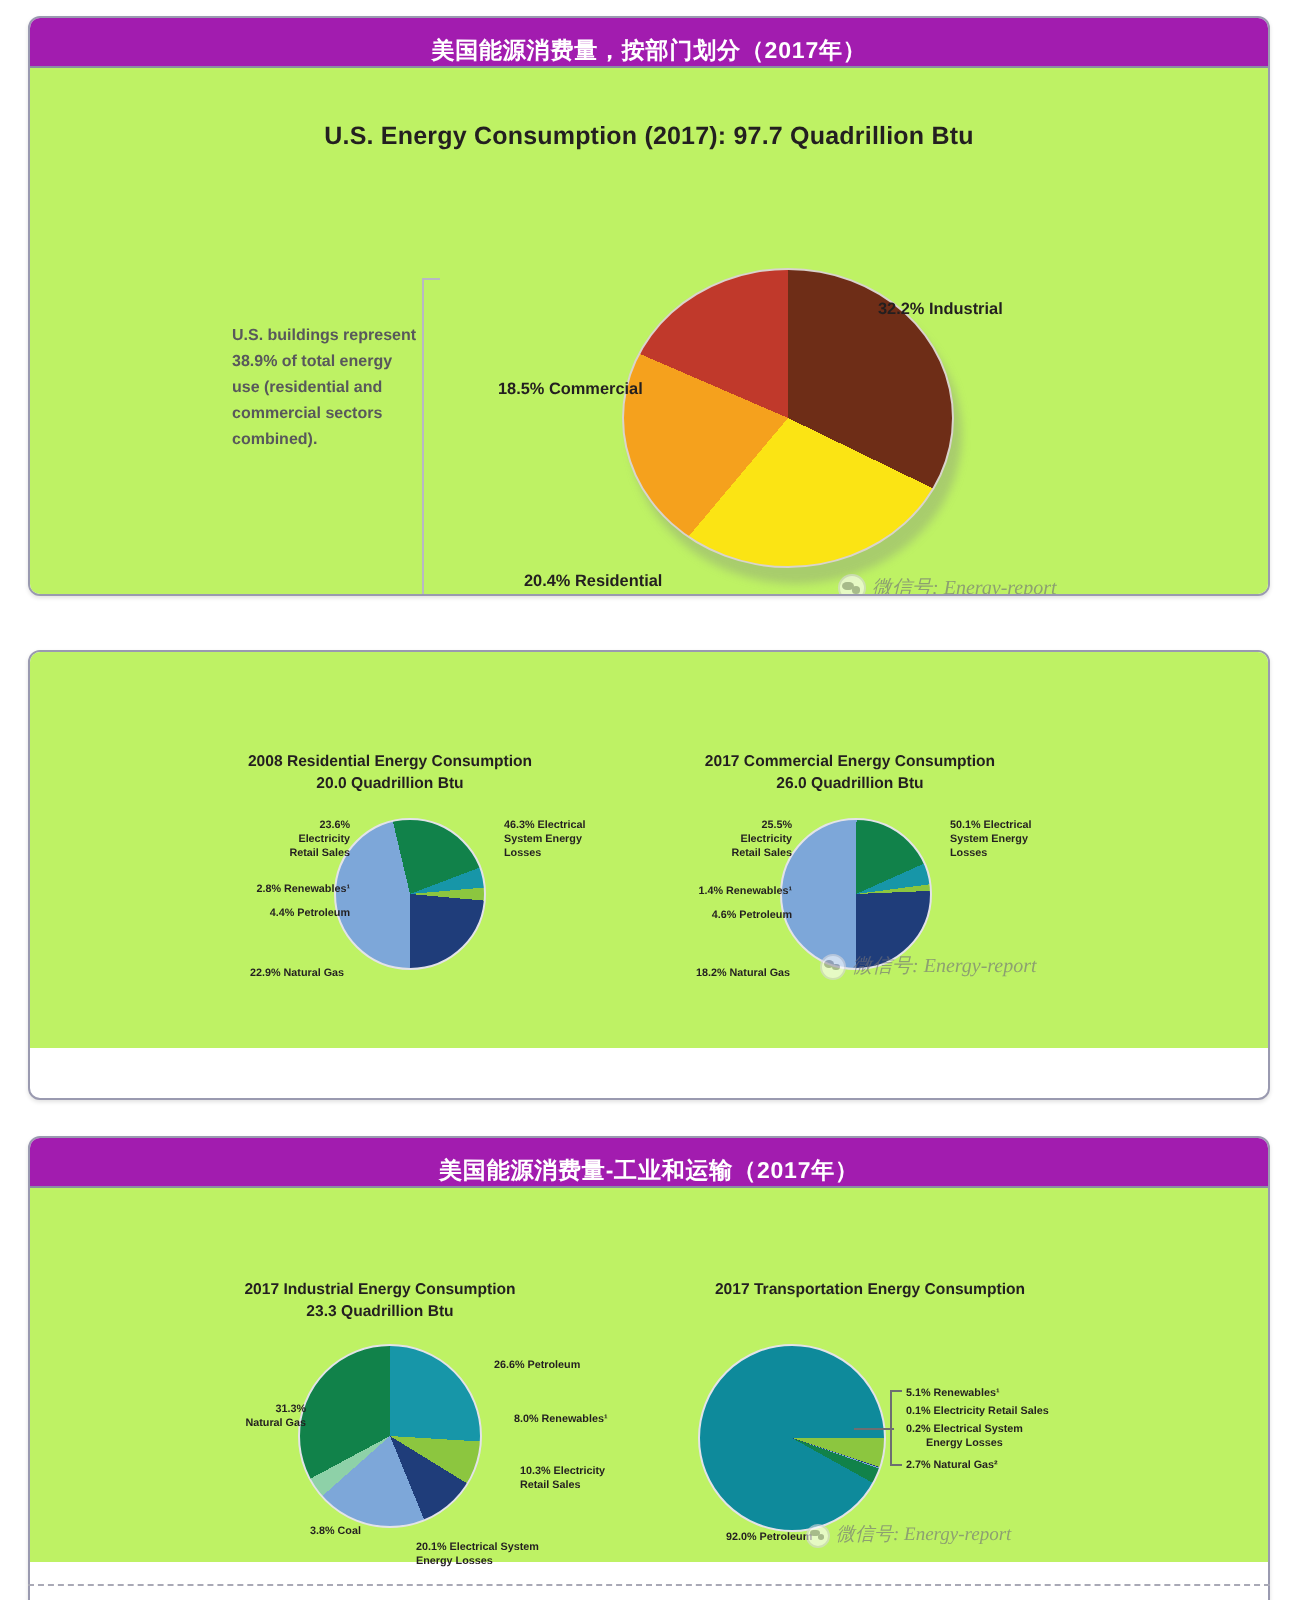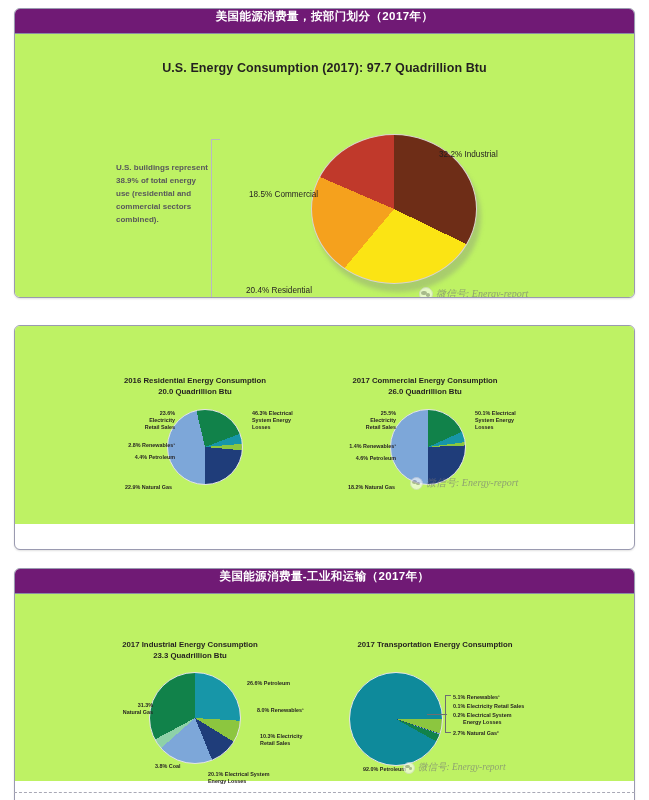--- a/index.html
+++ b/index.html
@@ -16,23 +16,23 @@
     position: absolute;
     left: 14px; right: 14px;
     background: #ffffff;
     border: 1px solid #9a9ab0;
     border-radius: 6px;
     overflow: hidden;
     box-shadow: 0 1px 2px rgba(0,0,0,0.12);
   }
   .card-header {
     height: 25px;
-    background: #701a75;
+    background: #a21caf;
     display: flex;
-    align-items: flex-start;
+    align-items: flex-end;
     justify-content: center;
     border-bottom: 1px solid #8b8ba3;
   }
   .card-header span {
     color: #ffffff;
     font-size: 11.5px;
     font-weight: bold;
     letter-spacing: .4px;
     white-space: nowrap;
   }
@@ -77,21 +77,21 @@
   }
   .pie-shadow {
     position:absolute;
     border-radius:50%;
     background: rgba(120,120,130,0.30);
     filter: blur(2px);
   }
   .pie-label {
     position: absolute;
     font-size: 8.2px;
-    font-weight: normal;
+    font-weight: bold;
     color: #231f20;
     white-space: nowrap;
   }
 
   
   #card-resicom { top: 325px; height: 225px; }
   #card-resicom .card-body { height: 198px; }
   #card-indtran { top: 568px; height: 252px; }
   #card-indtran .card-body { height: 187px; }
 
@@ -183,35 +183,35 @@
              background: conic-gradient(from 0deg,
                 #6e2d17 0deg 115.9deg,
                 #fbe414 115.9deg 220.0deg,
                 #f5a11d 220.0deg 293.4deg,
                 #c0392b 293.4deg 360deg);
              border:1px solid #d9d4cd;"></div>
       </div>
 
       <div class="pie-label" style="left:424px; top:116px;">32.2% Industrial</div>
       <div class="pie-label" style="left:234px; top:156px;">18.5% Commercial</div>
-      <div class="pie-label" style="left:231px; top:252px;">20.4% Residential</div>
+      <div class="pie-label" style="left:247px; top:252px;">20.4% Residential</div>
 
       <div class="watermark" style="left:404px; top:253px;">
         <span class="wm-icon" style="width:14px;height:14px;"></span>
         <span class="wm-text" style="font-size:10px;">微信号: Energy-report</span>
       </div>
 
     </div>
   </div>
 
   <div class="card" id="card-resicom">
     <div class="card-body">
 
       <div class="sub-title" style="left:60px; top:49px; width:240px;">
-        <div>2016 Residential Energy Consumption</div>
+        <div>2008 Residential Energy Consumption</div>
         <div>20.0 Quadrillion Btu</div>
       </div>
 
       <div class="pie-wrap" style="left:152px; top:83px; width:78px; height:78px;">
         <div class="pie" style="left:0; top:0; width:76px; height:76px;
              background: conic-gradient(from 180deg,
                 #7da7d9 0deg 166.7deg,
                 #11824a 166.7deg 249.2deg,
                 #1796a8 249.2deg 265.0deg,
                 #8cc63f 265.0deg 275.1deg,

